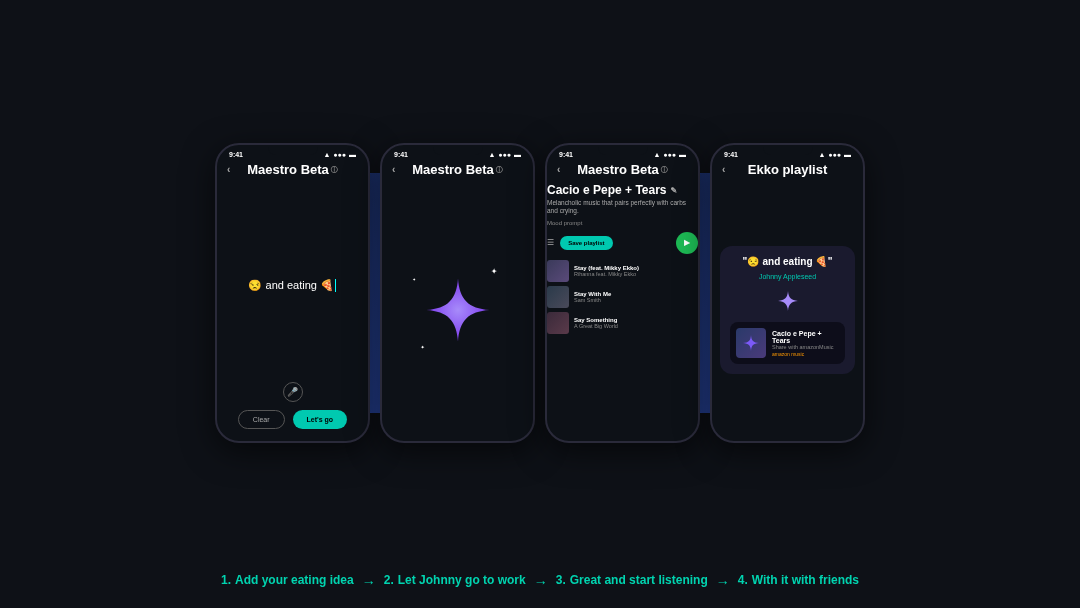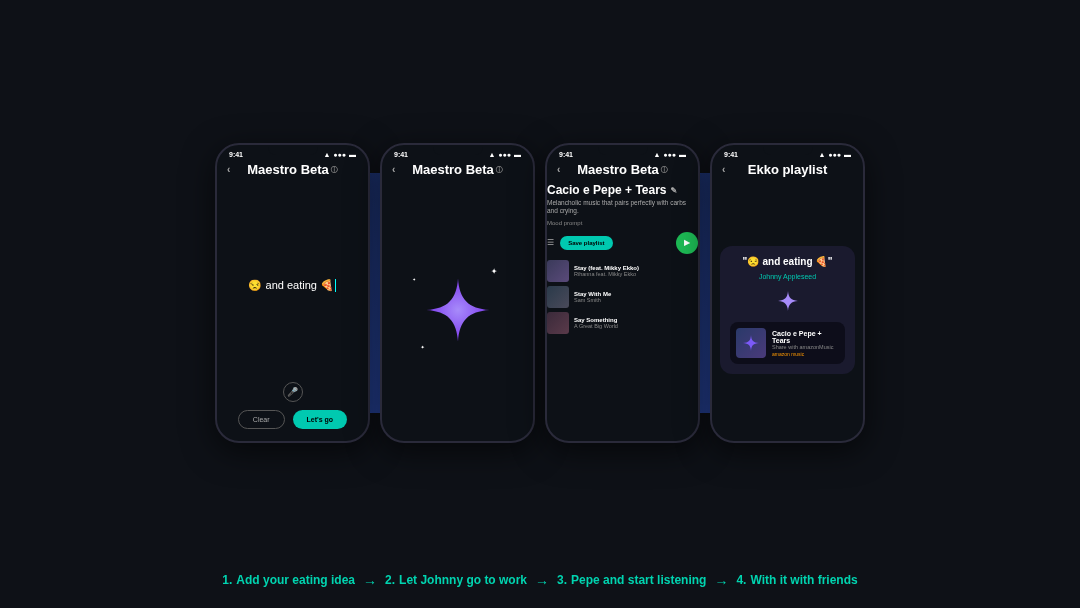--- a/index.html
+++ b/index.html
@@ -637,21 +637,21 @@
       <span>Add your eating idea</span>
     </div>
     <span class="step-arrow">→</span>
     <div class="step-item">
       <span>2.</span>
       <span>Let Johnny go to work</span>
     </div>
     <span class="step-arrow">→</span>
     <div class="step-item">
       <span>3.</span>
-      <span>Pepe and start listening</span>
+      <span>Great and start listening</span>
     </div>
     <span class="step-arrow">→</span>
     <div class="step-item">
       <span>4.</span>
       <span>With it with friends</span>
     </div>
   </div>
 </div>
 
 </body></html>

